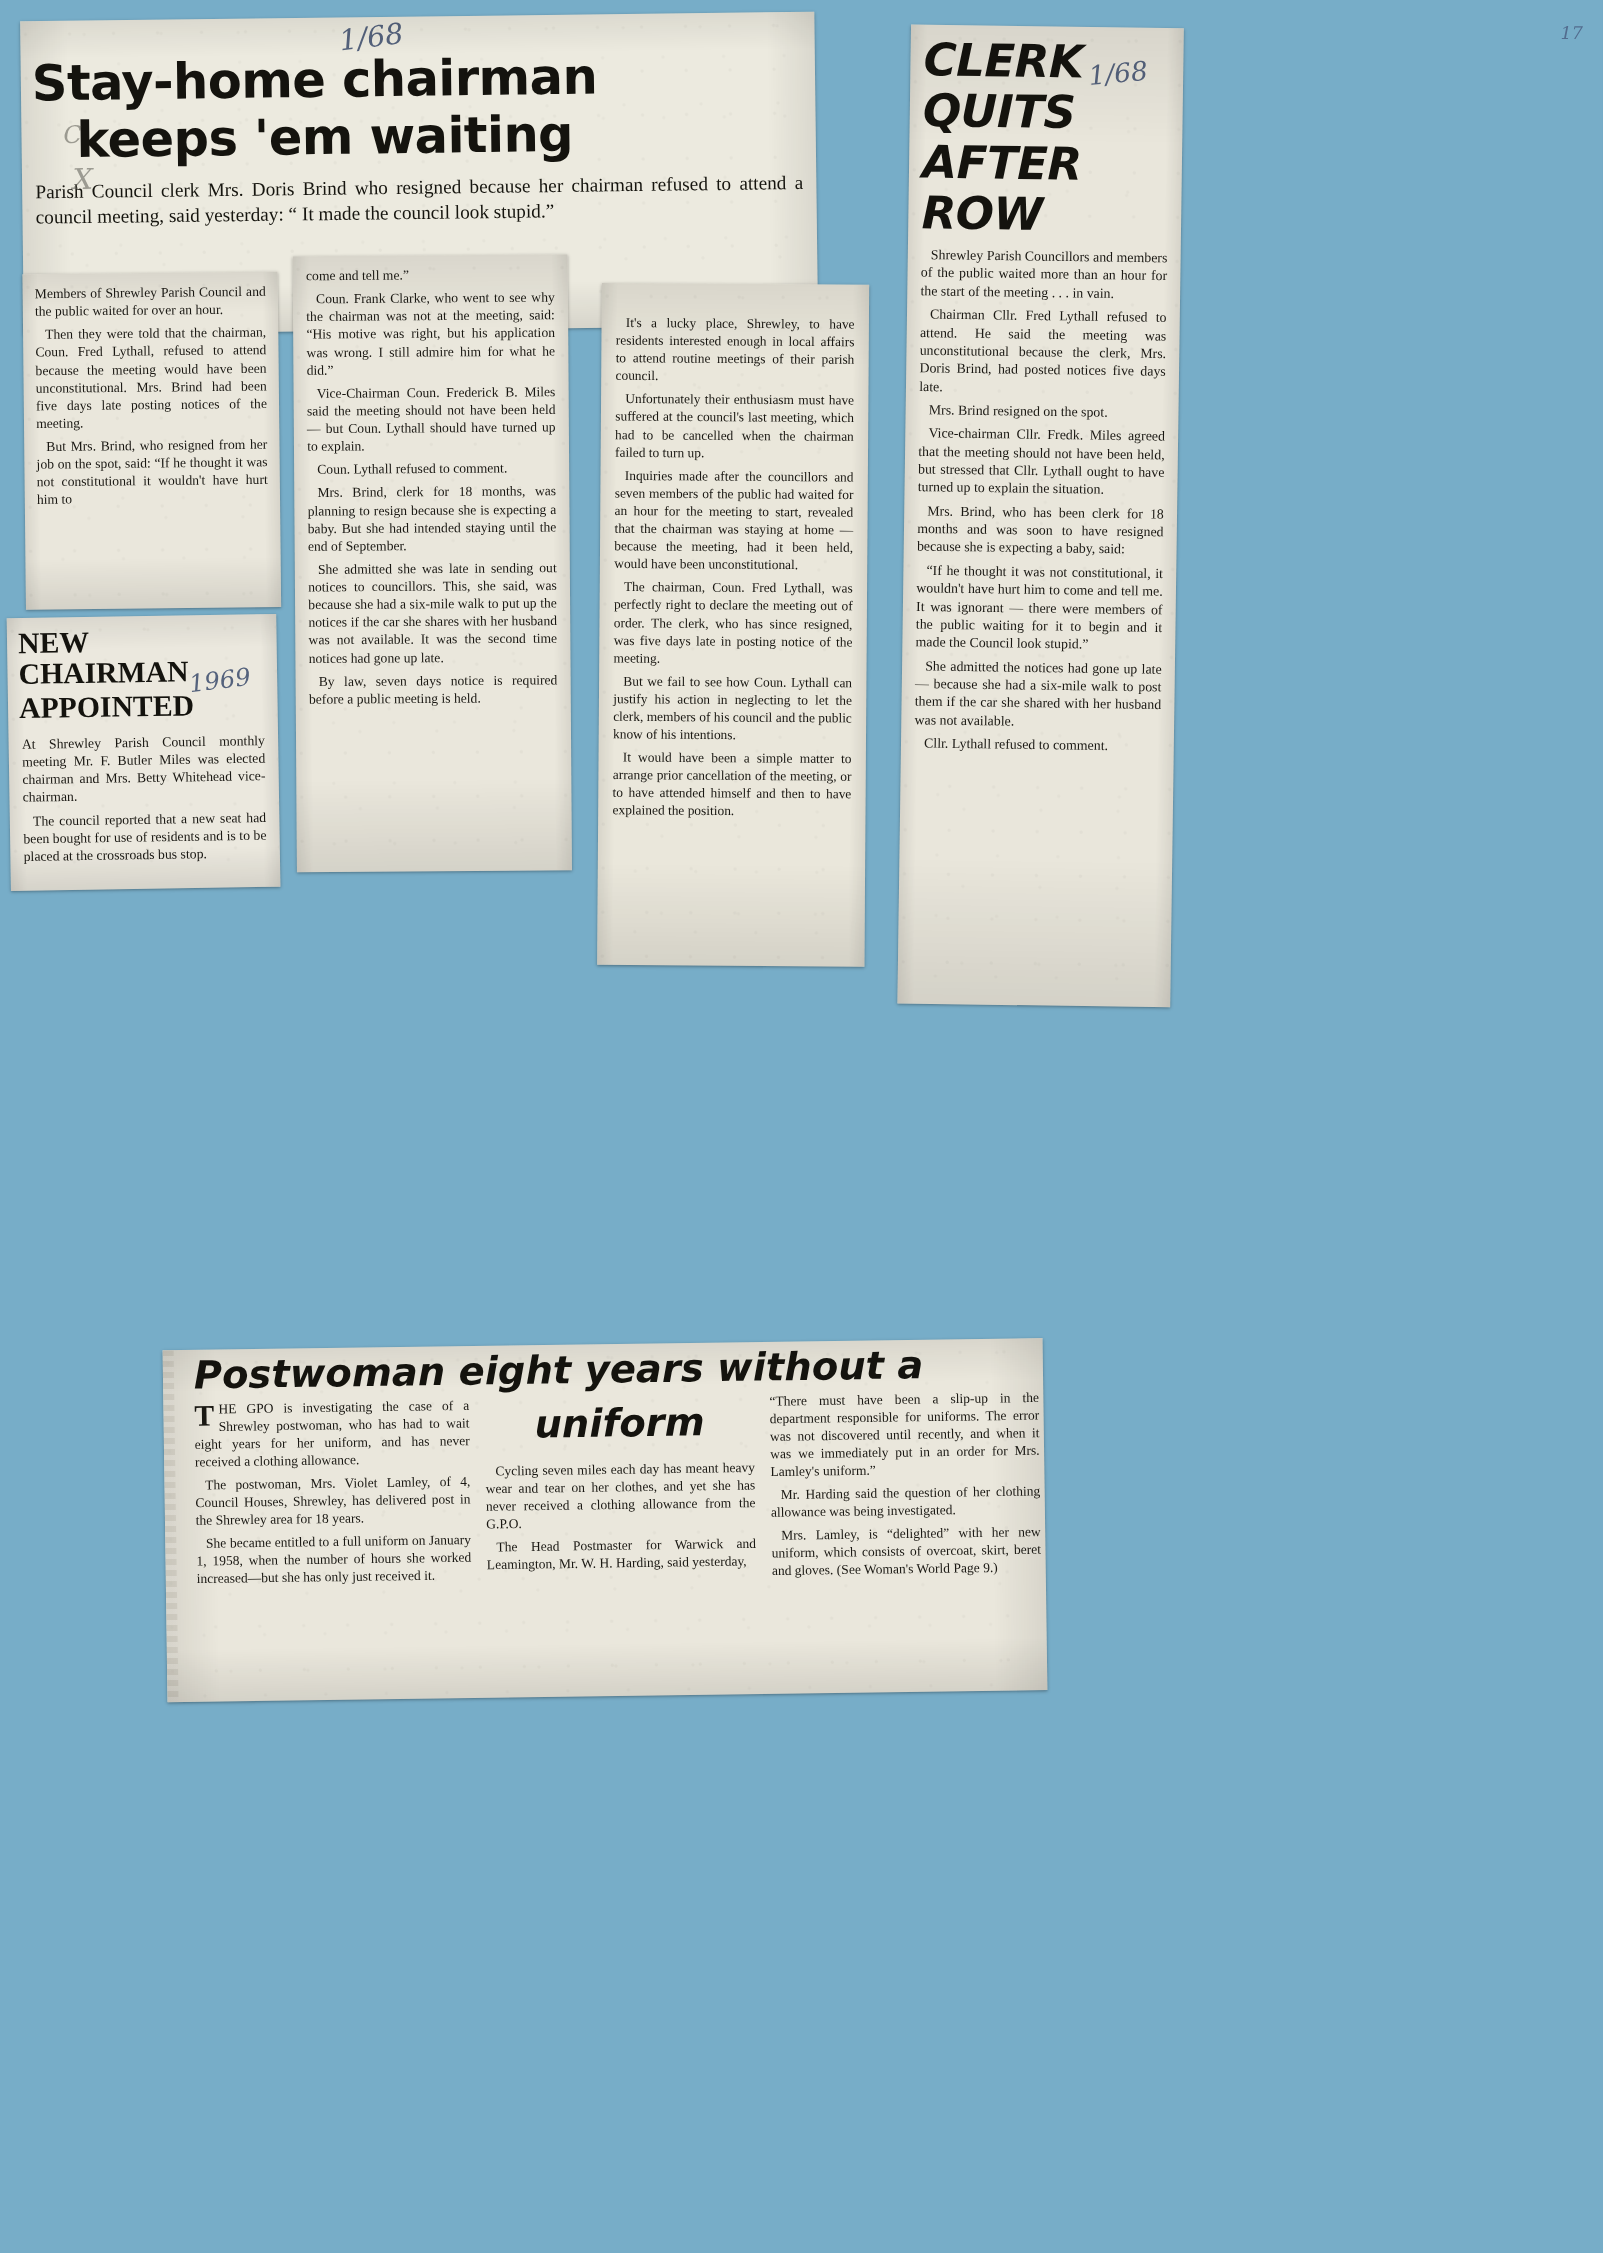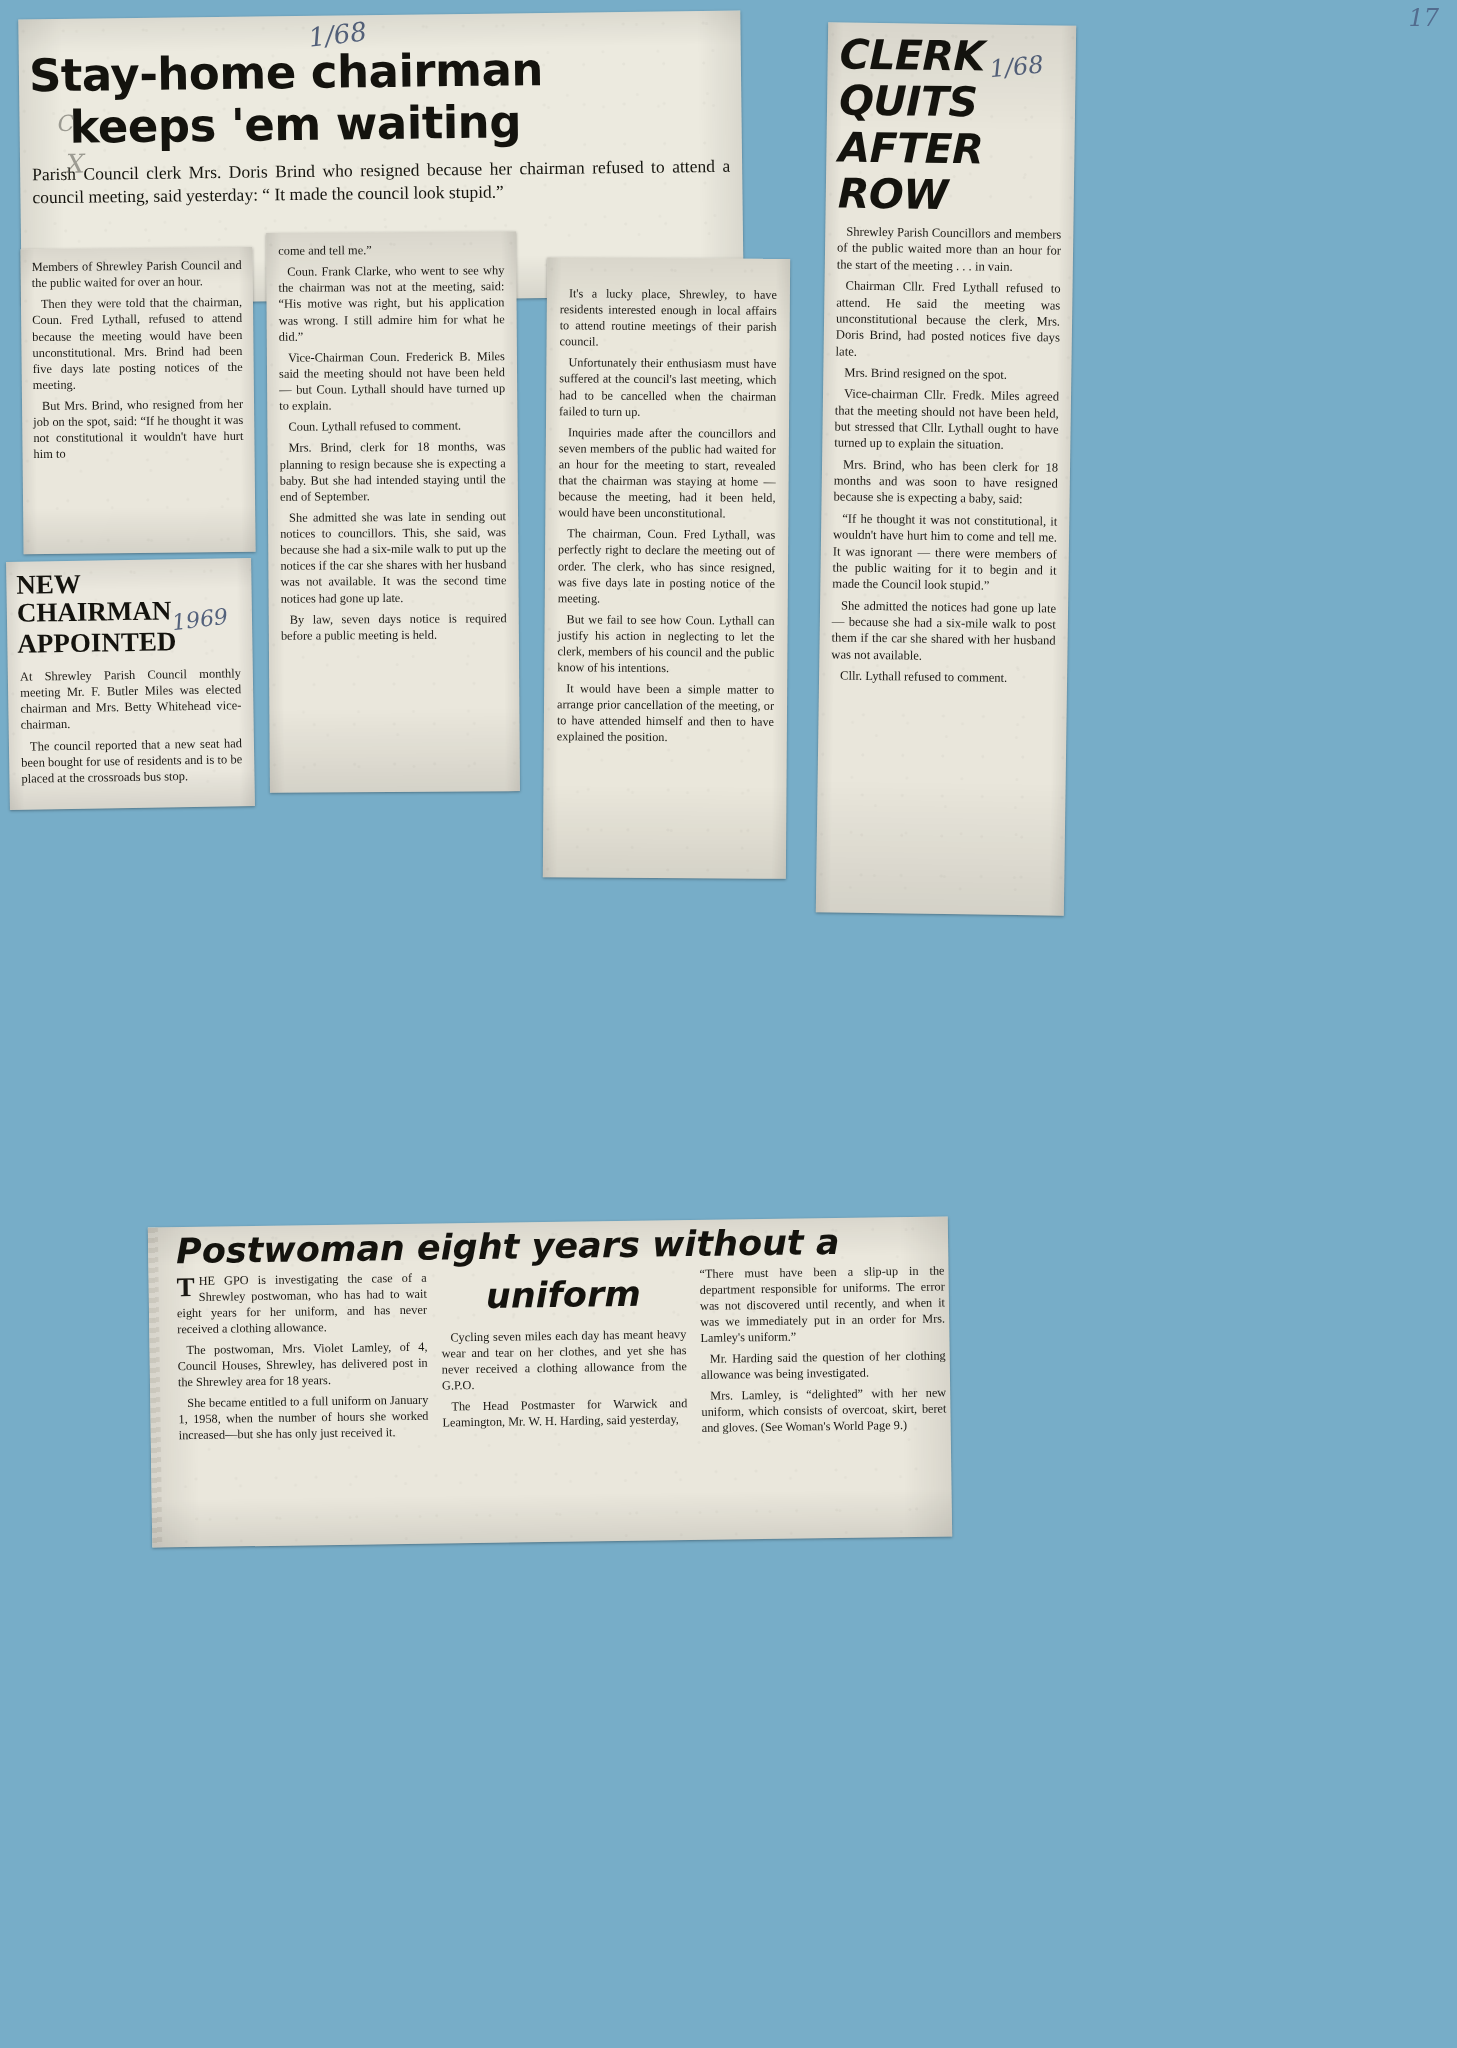--- a/index.html
+++ b/index.html
@@ -132,22 +132,22 @@
   .dropcap{
     float:left;font-size:27px;line-height:22px;font-weight:bold;
     padding:2px 4px 0 0;font-family:"Liberation Serif",serif;
   }
   .edge-left{
     position:absolute;left:0;top:0;bottom:0;width:10px;
     background:repeating-linear-gradient(180deg,#cfcbbf 0 5px,#e9e6dd 5px 10px);
     opacity:.55;
   }
   .corner-note{
-    position:absolute;right:18px;top:4px;color:#4a5d80;
-    font-family:"DejaVu Serif",serif;font-size:24px;font-style:italic;opacity:.8;
+    position:absolute;right:18px;top:20px;color:#4a5d80;
+    font-family:"DejaVu Serif",serif;font-size:16px;font-style:italic;opacity:.8;
   }
   .pencil{
     position:absolute;color:#5b5a52;font-family:"DejaVu Serif",serif;
     font-style:italic;opacity:.55;pointer-events:none;
   }
 </style>
 </head>
 <body>
 
 <div class="page">

